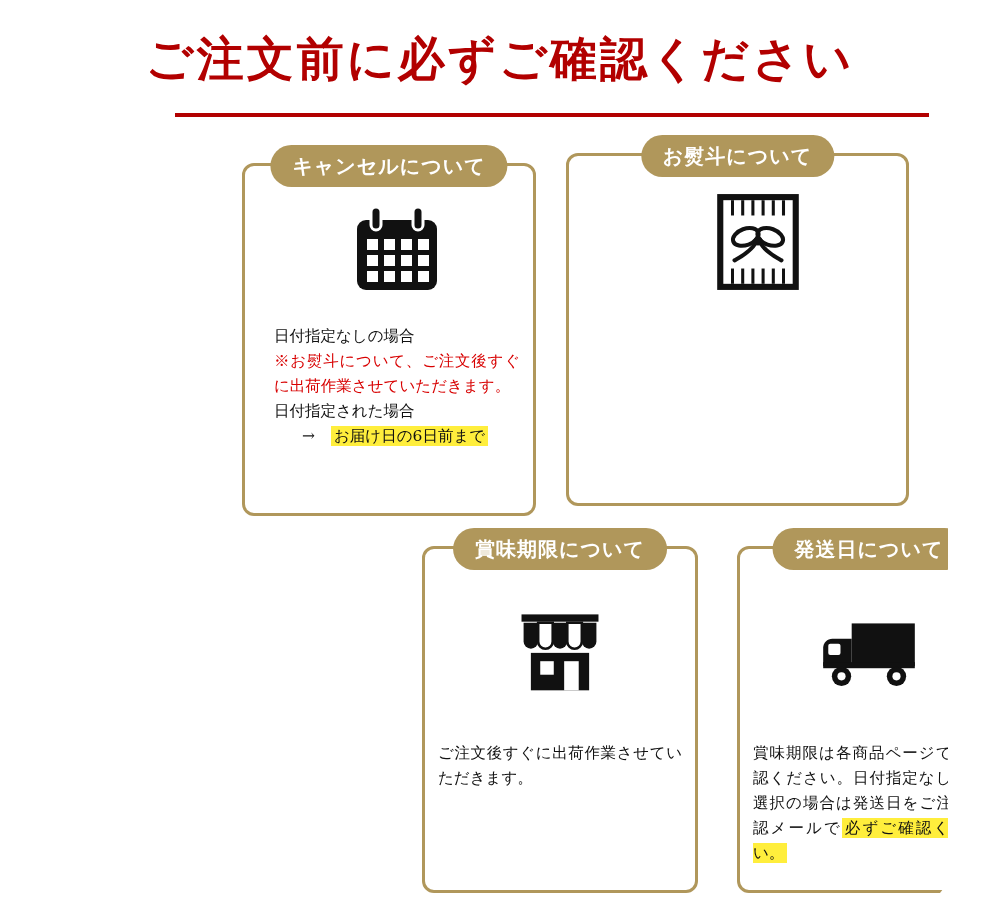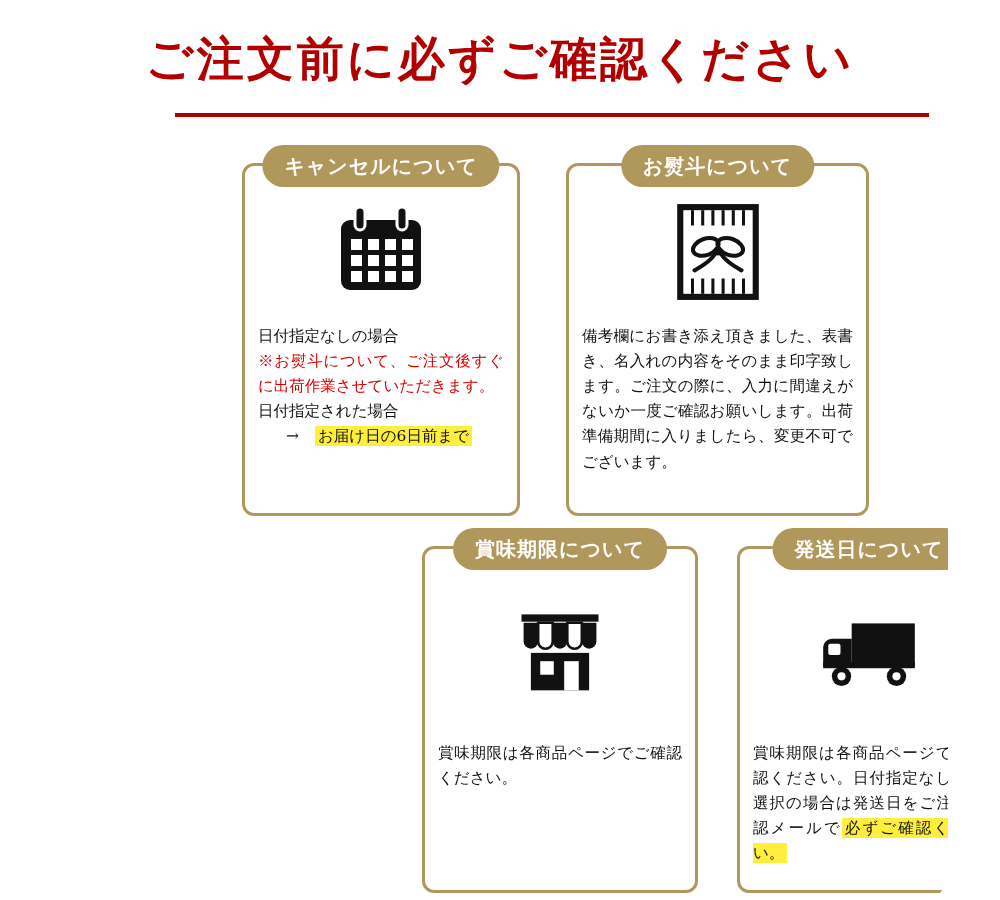--- a/index.html
+++ b/index.html
@@ -37,22 +37,22 @@
     background: var(--title-red, #b20000);
   }
 
   
   .card {
     position: absolute;
     background: #ffffff;
     border: 3px solid var(--card-gold, #b0975b);
     border-radius: 12px;
   }
-  .card-cancel   { left: 190px; top: 163px; width: 272px; height: 347px; }
-  .card-noshi    { left: 514px; top: 163px; width: 297px; height: 347px; }
+  .card-cancel   { left: 190px; top: 163px; width: 272px; height: 347px; padding-left: 16px; }
+  .card-noshi    { left: 514px; top: 153px; width: 297px; height: 347px; padding-left: 40px; }
   .card-invoice  { left:  35px; top: 546px; width: 270px; height: 341px; }
   .card-expiry   { left: 370px; top: 546px; width: 270px; height: 341px; }
   .card-shipping { left: 685px; top: 546px; width: 258px; height: 341px; }
 
   .badge {
     position: absolute;
     top: -21px;
     left: 50%;
     transform: translateX(-50%);
     background: var(--card-gold, #b0975b);
@@ -154,43 +154,40 @@
             <line x1="65" y1="76" x2="65" y2="91"></line>
             <line x1="75" y1="76" x2="75" y2="91"></line>
         </g>
         <ellipse cx="38" cy="45" rx="13" ry="8" fill="none" stroke="#111" stroke-width="4" transform="rotate(-20 38 45)"></ellipse>
         <ellipse cx="62" cy="45" rx="13" ry="8" fill="none" stroke="#111" stroke-width="4" transform="rotate(20 62 45)"></ellipse>
         <circle cx="50" cy="49" r="4.5" fill="#111"></circle>
         <path d="M47,52 C42,60 34,64 27,68" fill="none" stroke="#111" stroke-width="4" stroke-linecap="round"></path>
         <path d="M53,52 C58,60 66,64 73,68" fill="none" stroke="#111" stroke-width="4" stroke-linecap="round"></path>
       </svg>
     </div>
-    <div class="body">
-      <p class="para">備考欄にお書き添え頂きました、表書き、名入れの内容をそのまま印字致します。ご注文の際に、入力に間違えがないか一度ご確認お願いします。出荷準備期間に入りましたら、変更不可でございます。</p>
-    </div>
   </section>
 
 
   <section class="card card-expiry row2">
     <div class="badge">賞味期限について</div>
     <div class="icon-wrap">
       <svg width="104" height="104" viewBox="0 0 100 100" aria-hidden="true">
         <rect x="13" y="10" width="74" height="7" fill="#111"></rect>
         <path d="M15,18 h14 v18 a7,7 0 0 1 -14,0 Z" fill="#111"></path>
         <path d="M29,18 h14 v18 a7,7 0 0 1 -14,0 Z" fill="#fff" stroke="#111" stroke-width="2.5"></path>
         <path d="M43,18 h14 v18 a7,7 0 0 1 -14,0 Z" fill="#111"></path>
         <path d="M57,18 h14 v18 a7,7 0 0 1 -14,0 Z" fill="#fff" stroke="#111" stroke-width="2.5"></path>
         <path d="M71,18 h14 v18 a7,7 0 0 1 -14,0 Z" fill="#111"></path>
         <rect x="22" y="47" width="56" height="36" fill="#111"></rect>
         <rect x="54" y="55" width="14" height="28" fill="#fff"></rect>
         <rect x="31" y="55" width="13" height="13" fill="#fff"></rect>
       </svg>
     </div>
     <div class="body">
-      <p class="para">賞味期限は各商品ページでご確認ください。</p>
+      <p class="para">ご注文後すぐに出荷作業させていただきます。</p>
     </div>
   </section>
 
   <section class="card card-shipping row2">
     <div class="badge">発送日について</div>
     <div class="icon-wrap">
       <svg width="112" height="86" viewBox="0 0 110 80" aria-hidden="true">
         <rect x="38" y="8" width="62" height="42" fill="#111"></rect>
         <path d="M10,50 L10,32 C10,27 14,23 19,23 L38,23 L38,50 Z" fill="#111"></path>
         <rect x="15" y="28" width="12" height="11" rx="2" fill="#fff"></rect>

